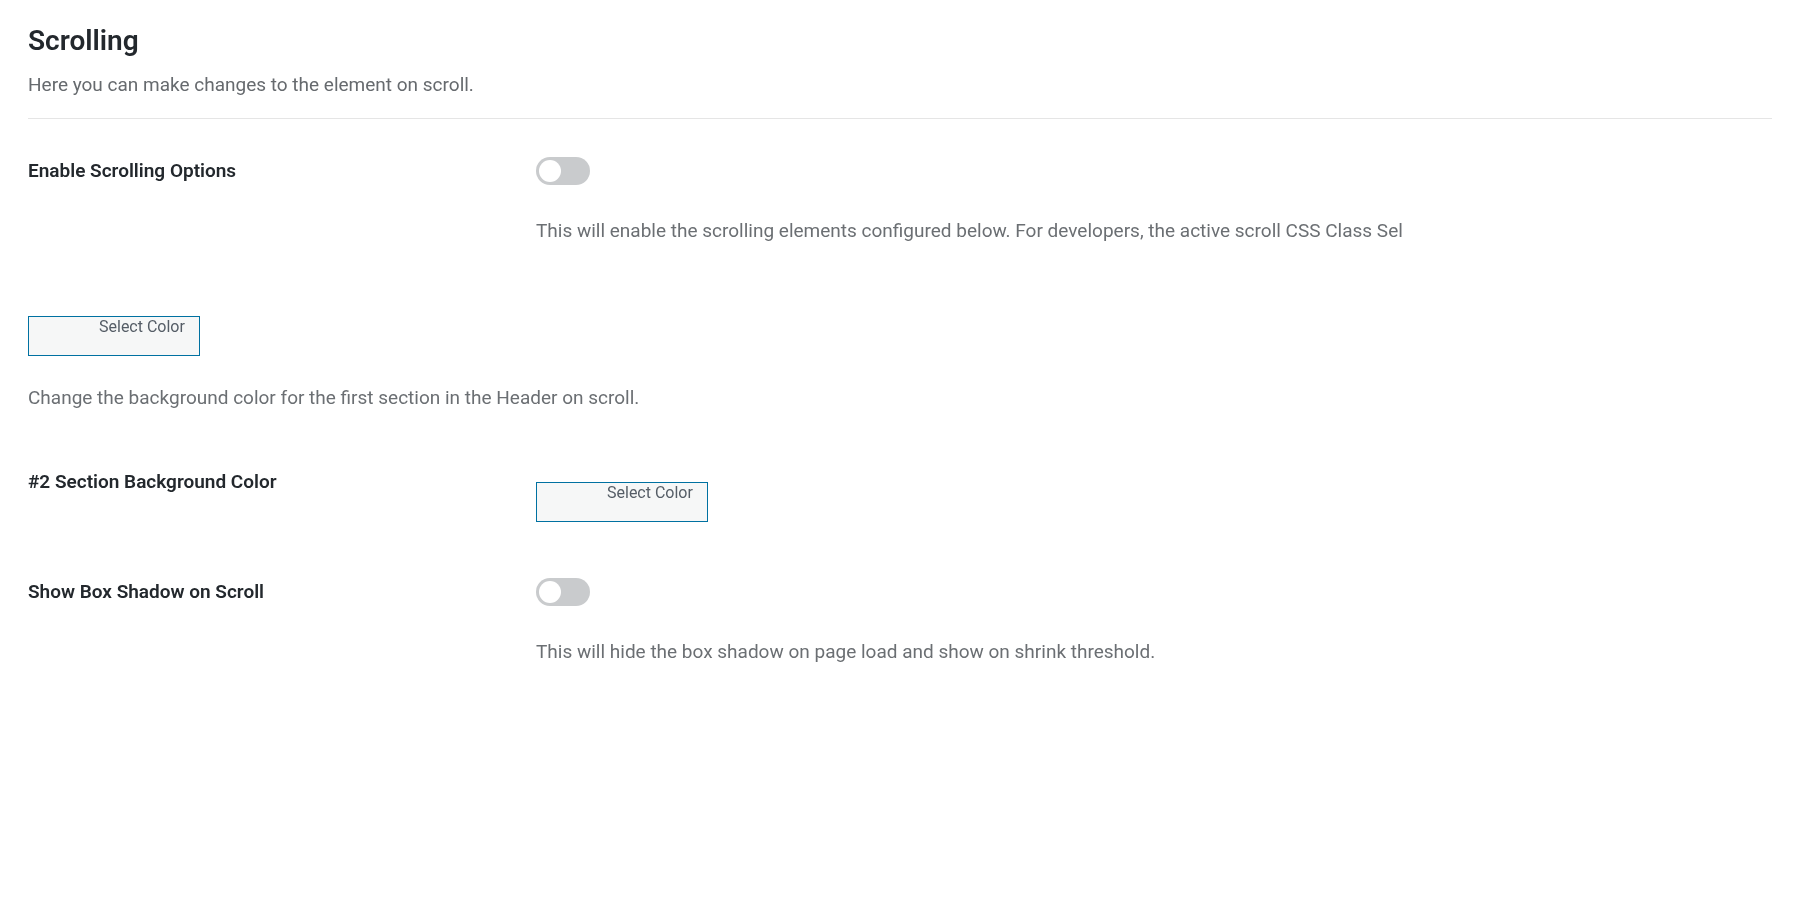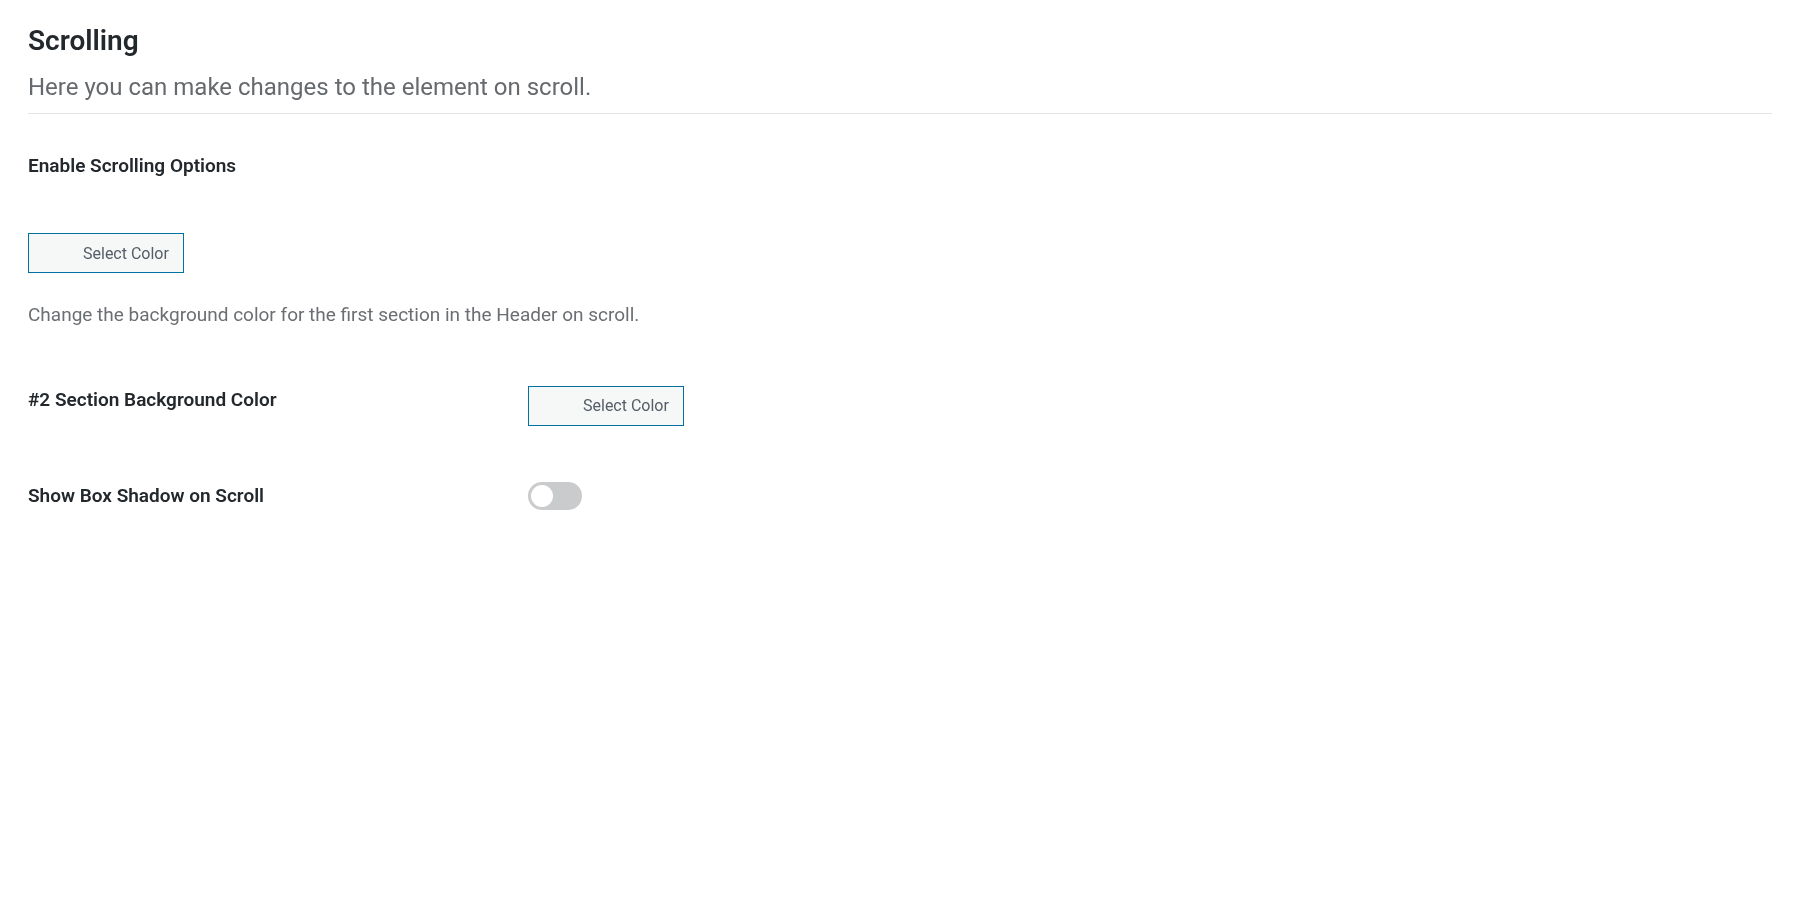--- a/index.html
+++ b/index.html
@@ -14,33 +14,34 @@
       padding: 24px 28px;
       width: 1800px;
     }
     .section-title {
       font-size: 28px;
       font-weight: 600;
       color: #23282d;
       margin-bottom: 16px;
     }
     .section-description {
-      font-size: 24px;
+      font-size: 19px;
       color: #666a6e;
-      margin-bottom: 12px;
+      margin-bottom: 22px;
     }
     .divider {
       border: none;
       border-top: 1px solid #e5e5e5;
       margin-bottom: 38px;
     }
     .option-row {
       display: flex;
       align-items: flex-start;
       margin-bottom: 56px;
+      gap: 8px;
     }
     .option-label {
       width: 500px;
       flex-shrink: 0;
       font-size: 19px;
       font-weight: 600;
       color: #23282d;
       padding-top: 2px;
     }
     .option-control {
@@ -70,25 +71,26 @@
       top: 3px;
       left: 3px;
       width: 22px;
       height: 22px;
       background: #ffffff;
       border-radius: 50%;
     }
     
     .color-picker {
       display: inline-flex;
-      align-items: center;
+      align-items: flex-start;
       border: 1px solid #0071a1;
       background: #f6f7f7;
       cursor: pointer;
       height: 40px;
+      padding-left: 16px;
     }
     .color-swatch {
       width: 40px;
       background: #ffffff;
       border-right: 1px solid #b5bcc2;
     }
     .color-label {
       padding: 0 14px;
       font-size: 16px;
       color: #555d66;
@@ -98,20 +100,24 @@
   </style>
 </head>
 <body>
 
 <h2 class="section-title">Scrolling</h2>
 <p class="section-description">Here you can make changes to the element on scroll.</p>
 <hr class="divider">
 
 <div class="option-row">
   <div class="option-label">Enable Scrolling Options</div>
+  <div class="option-control">
+    <div class="toggle"></div>
+    <div class="option-help">This will enable the scrolling elements configured below. For developers, the active scroll CSS Class Sel</div>
+  </div>
 </div>
 
 <div class="option-row">
   <div class="option-control">
     <div class="color-picker">
       <div class="color-swatch"></div>
       <div class="color-label">Select Color</div>
     </div>
     <div class="option-help">Change the background color for the first section in the Header on scroll.</div>
   </div>
@@ -124,14 +130,15 @@
       <div class="color-swatch"></div>
       <div class="color-label">Select Color</div>
     </div>
   </div>
 </div>
 
 <div class="option-row">
   <div class="option-label">Show Box Shadow on Scroll</div>
   <div class="option-control">
     <div class="toggle"></div>
+    <div class="option-help">This will hide the box shadow on page load and show on shrink threshold.</div>
   </div>
 </div>
 
 </body></html>

